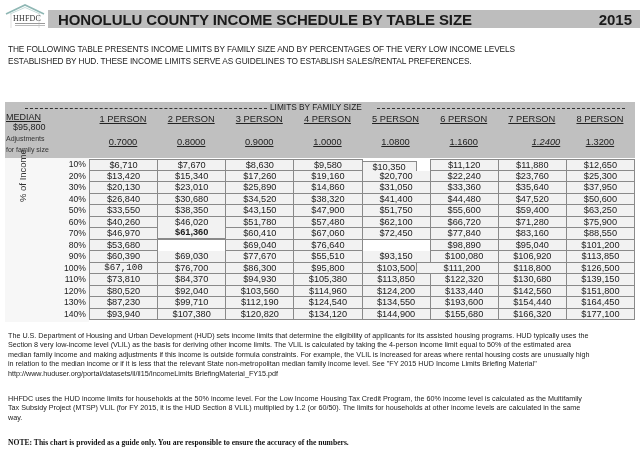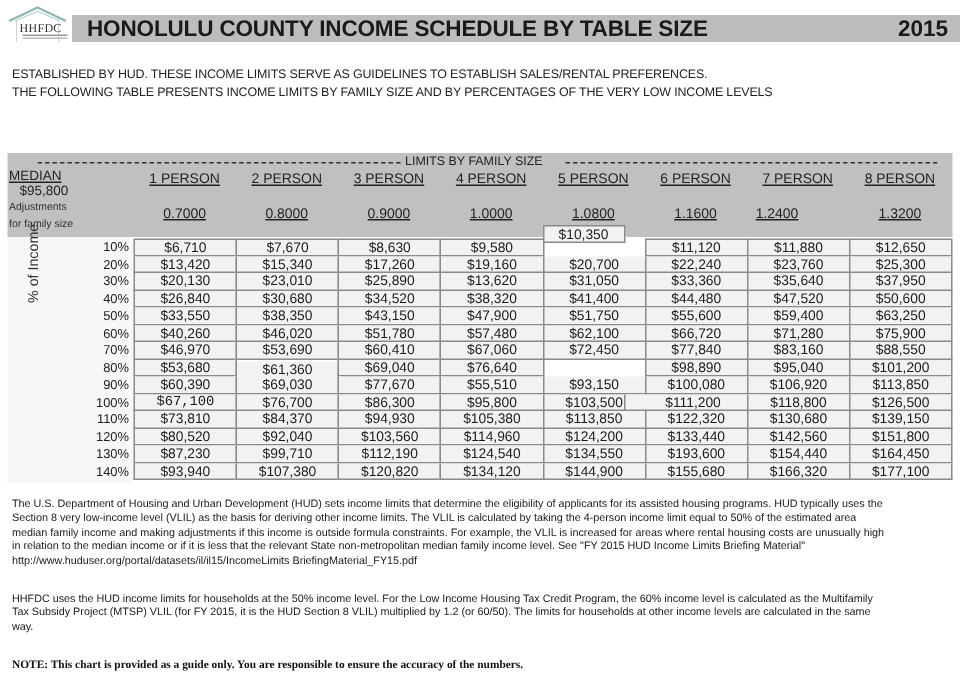--- a/index.html
+++ b/index.html
@@ -53,22 +53,22 @@
     <span class="logo-text">HHFDC</span>
     <span class="logo-sub"></span>
   </div>
   <div class="title-bar">
     <span class="title">HONOLULU COUNTY INCOME SCHEDULE BY TABLE SIZE</span>
     <span class="year">2015</span>
   </div>
 </div>
 
 <div class="intro">
+  <div>THE FOLLOWING TABLE PRESENTS INCOME LIMITS BY FAMILY SIZE AND BY PERCENTAGES OF THE VERY LOW INCOME LEVELS</div>
   <div>ESTABLISHED BY HUD.  THESE INCOME LIMITS SERVE AS GUIDELINES TO ESTABLISH SALES/RENTAL PREFERENCES.</div>
-  <div>THE FOLLOWING TABLE PRESENTS INCOME LIMITS BY FAMILY SIZE AND BY PERCENTAGES OF THE VERY LOW INCOME LEVELS</div>
 </div>
 
 <div class="grid" id="grid">
   <div class="hdr-bg"></div>
   <div class="limits-line">
     <span class="dash" style="left:0;width:242px;"></span>
     <span class="label">LIMITS BY FAMILY SIZE</span>
     <span class="dash" style="left:352px;width:248px;"></span>
   </div>
   <span class="median-label">MEDIAN</span>
@@ -86,46 +86,46 @@
     <div class="col-f" style="left: 150.188px;">0.8000</div>
     <div class="col-h" style="left: 218.312px;">3 PERSON</div>
     <div class="col-f" style="left: 218.312px;">0.9000</div>
     <div class="col-h" style="left: 286.438px;">4 PERSON</div>
     <div class="col-f" style="left: 286.438px;">1.0000</div>
     <div class="col-h" style="left: 354.562px;">5 PERSON</div>
     <div class="col-f" style="left: 354.562px;">1.0800</div>
     <div class="col-h" style="left: 422.688px;">6 PERSON</div>
     <div class="col-f" style="left: 422.688px;">1.1600</div>
     <div class="col-h" style="left: 490.812px;">7 PERSON</div>
-    <div class="col-f" style="left: 477px;">1.2400</div>
+    <div class="col-f" style="left: 505px; font-style: italic;">1.2400</div>
     <div class="col-h" style="left: 558.938px;">8 PERSON</div>
     <div class="col-f" style="left: 558.938px;">1.3200</div>
     <div class="pct" style="top: 57px;">10%</div>
     <div class="cell first" style="left: 84px; width: 69.125px; top: 57px; height: 12px;">$6,710</div>
     <div class="cell first" style="left: 152.125px; width: 69.125px; top: 57px; height: 12px;">$7,670</div>
     <div class="cell first" style="left: 220.25px; width: 69.125px; top: 57px; height: 12px;">$8,630</div>
     <div class="cell first" style="left: 288.375px; width: 69.125px; top: 57px; height: 12px;">$9,580</div>
-    <div class="cell first" style="left: 356.5px; width: 55px; top: 48px; height: 12px;">$10,350</div>
+    <div class="cell first" style="left: 356.5px; width: 55px; top: 59px; height: 12px;">$10,350</div>
     <div class="cell first" style="left: 424.625px; width: 69.125px; top: 57px; height: 12px;">$11,120</div>
     <div class="cell first" style="left: 492.75px; width: 69.125px; top: 57px; height: 12px;">$11,880</div>
     <div class="cell first" style="left: 560.875px; width: 69.125px; top: 57px; height: 12px;">$12,650</div>
     <div class="pct" style="top: 68.5px;">20%</div>
     <div class="cell" style="left: 84px; width: 69.125px; top: 68.5px; height: 11.5px;">$13,420</div>
     <div class="cell" style="left: 152.125px; width: 69.125px; top: 68.5px; height: 11.5px;">$15,340</div>
     <div class="cell" style="left: 220.25px; width: 69.125px; top: 68.5px; height: 11.5px;">$17,260</div>
     <div class="cell" style="left: 288.375px; width: 69.125px; top: 68.5px; height: 11.5px;">$19,160</div>
     <div class="cell" style="left: 356.5px; width: 69.125px; top: 68.5px; height: 11.5px;">$20,700</div>
     <div class="cell" style="left: 424.625px; width: 69.125px; top: 68.5px; height: 11.5px;">$22,240</div>
     <div class="cell" style="left: 492.75px; width: 69.125px; top: 68.5px; height: 11.5px;">$23,760</div>
     <div class="cell" style="left: 560.875px; width: 69.125px; top: 68.5px; height: 11.5px;">$25,300</div>
     <div class="pct" style="top: 80px;">30%</div>
     <div class="cell" style="left: 84px; width: 69.125px; top: 80px; height: 11.5px;">$20,130</div>
     <div class="cell" style="left: 152.125px; width: 69.125px; top: 80px; height: 11.5px;">$23,010</div>
     <div class="cell" style="left: 220.25px; width: 69.125px; top: 80px; height: 11.5px;">$25,890</div>
-    <div class="cell" style="left: 288.375px; width: 69.125px; top: 80px; height: 11.5px;">$13,620</div>
+    <div class="cell" style="left: 288.375px; width: 69.125px; top: 80px; height: 11.5px;">$14,860</div>
     <div class="cell" style="left: 356.5px; width: 69.125px; top: 80px; height: 11.5px;">$31,050</div>
     <div class="cell" style="left: 424.625px; width: 69.125px; top: 80px; height: 11.5px;">$33,360</div>
     <div class="cell" style="left: 492.75px; width: 69.125px; top: 80px; height: 11.5px;">$35,640</div>
     <div class="cell" style="left: 560.875px; width: 69.125px; top: 80px; height: 11.5px;">$37,950</div>
     <div class="pct" style="top: 91.5px;">40%</div>
     <div class="cell" style="left: 84px; width: 69.125px; top: 91.5px; height: 11.5px;">$26,840</div>
     <div class="cell" style="left: 152.125px; width: 69.125px; top: 91.5px; height: 11.5px;">$30,680</div>
     <div class="cell" style="left: 220.25px; width: 69.125px; top: 91.5px; height: 11.5px;">$34,520</div>
     <div class="cell" style="left: 288.375px; width: 69.125px; top: 91.5px; height: 11.5px;">$38,320</div>
     <div class="cell" style="left: 356.5px; width: 69.125px; top: 91.5px; height: 11.5px;">$41,400</div>
@@ -154,21 +154,21 @@
     <div class="cell" style="left: 84px; width: 69.125px; top: 126px; height: 11.5px;">$46,970</div>
     <div class="cell" style="left: 152.125px; width: 69.125px; top: 126px; height: 11.5px;">$53,690</div>
     <div class="cell" style="left: 220.25px; width: 69.125px; top: 126px; height: 11.5px;">$60,410</div>
     <div class="cell" style="left: 288.375px; width: 69.125px; top: 126px; height: 11.5px;">$67,060</div>
     <div class="cell" style="left: 356.5px; width: 69.125px; top: 126px; height: 11.5px;">$72,450</div>
     <div class="cell" style="left: 424.625px; width: 69.125px; top: 126px; height: 11.5px;">$77,840</div>
     <div class="cell" style="left: 492.75px; width: 69.125px; top: 126px; height: 11.5px;">$83,160</div>
     <div class="cell" style="left: 560.875px; width: 69.125px; top: 126px; height: 11.5px;">$88,550</div>
     <div class="pct" style="top: 137.5px;">80%</div>
     <div class="cell" style="left: 84px; width: 69.125px; top: 137.5px; height: 11.5px;">$53,680</div>
-    <div class="cell" style="left: 152.125px; width: 69.125px; top: 139px; height: 11.5px;">$61,360</div>
+    <div class="cell" style="left: 152.125px; width: 69.125px; top: 125px; height: 11.5px; font-weight: bold;">$61,360</div>
     <div class="cell" style="left: 220.25px; width: 69.125px; top: 137.5px; height: 11.5px;">$69,040</div>
     <div class="cell" style="left: 288.375px; width: 69.125px; top: 137.5px; height: 11.5px;">$76,640</div>
     <div class="cell" style="left: 356.5px; width: 69.125px; top: 137.5px; height: 11.5px; margin-top: 20px;">$82,800</div>
     <div class="cell" style="left: 424.625px; width: 69.125px; top: 137.5px; height: 11.5px;">$98,890</div>
     <div class="cell" style="left: 492.75px; width: 69.125px; top: 137.5px; height: 11.5px;">$95,040</div>
     <div class="cell" style="left: 560.875px; width: 69.125px; top: 137.5px; height: 11.5px;">$101,200</div>
     <div class="pct" style="top: 149px;">90%</div>
     <div class="cell" style="left: 84px; width: 69.125px; top: 149px; height: 11.5px;">$60,390</div>
     <div class="cell" style="left: 152.125px; width: 69.125px; top: 149px; height: 11.5px;">$69,030</div>
     <div class="cell" style="left: 220.25px; width: 69.125px; top: 149px; height: 11.5px;">$77,670</div>

